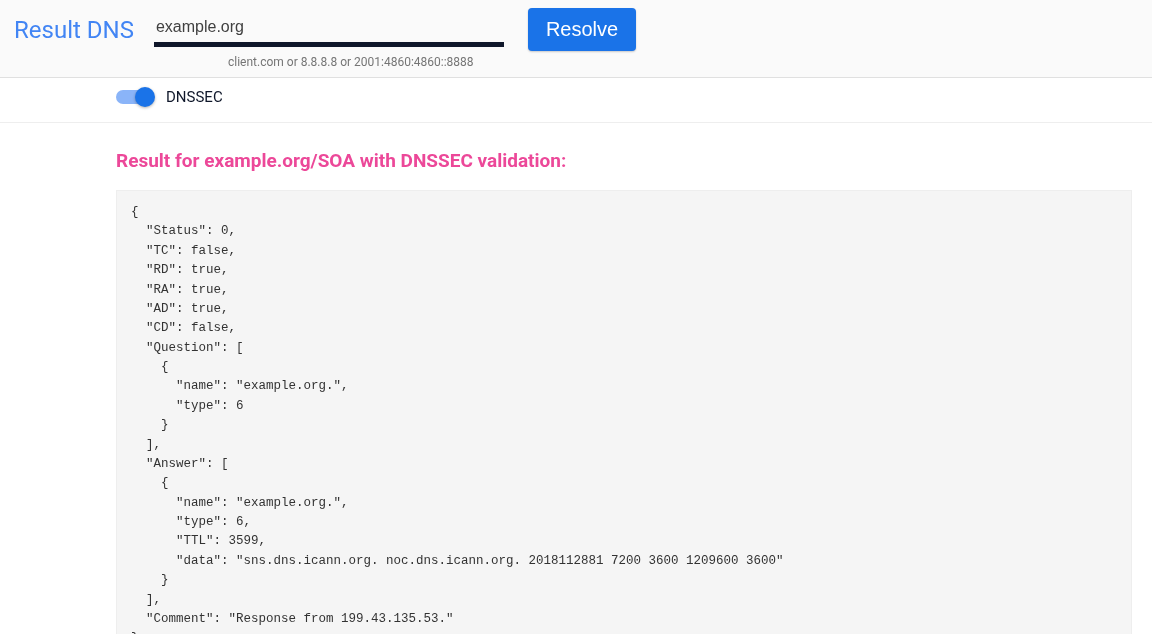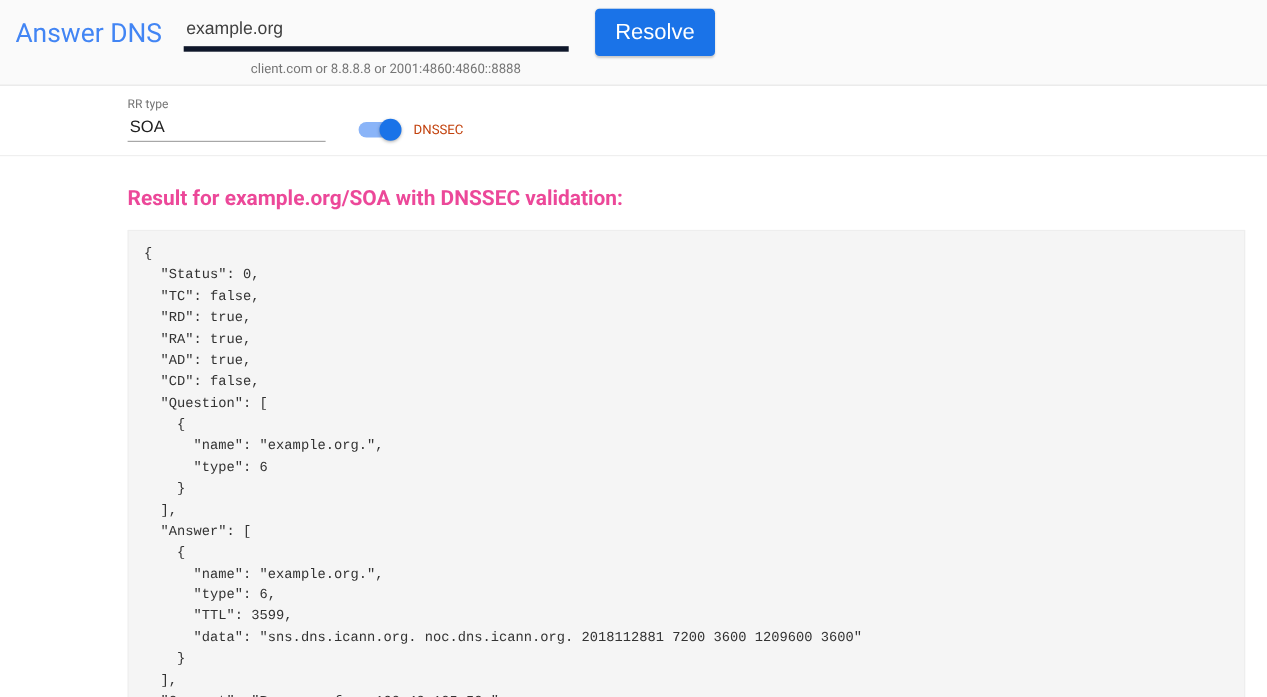--- a/index.html
+++ b/index.html
@@ -115,22 +115,22 @@
     position: absolute;
     top: -3px;
     right: -3px;
     width: 20px;
     height: 20px;
     background: #1a73e8;
     border-radius: 50%;
     box-shadow: 0 1px 3px rgba(0,0,0,0.3);
   }
   .switch-label {
-    font-size: 12px;
-    color: #c2410c;
+    font-size: 15px;
+    color: #0f172a;
   }
   .content {
     margin-left: 116px;
     margin-right: 20px;
     padding-top: 26px;
     max-width: 1020px;
   }
   .result-heading {
     font-size: 19px;
     font-weight: 700;
@@ -147,36 +147,32 @@
     white-space: pre;
     color: #333;
     overflow-x: auto;
   }
 </style>
 </head>
 <body>
 
 <div class="topbar">
   <div class="topbar-row">
-    <span class="public-dns">Answer DNS</span>
+    <span class="public-dns">Result DNS</span>
     <input class="query-input" type="text" value="example.org" style="">
     <button class="resolve-btn">Resolve</button>
   </div>
   <div class="hint-row">
     <div class="hint-spacer"></div>
     <span class="hint">client.com or 8.8.8.8 or 2001:4860:4860::8888</span>
   </div>
 </div>
 
 <div class="params-bar">
   <div class="params-inner">
-    <div class="field-group">
-      <span class="field-label">RR type</span>
-      <input class="under-input" type="text" value="SOA" style="">
-    </div>
     <div class="switch-wrap">
       <div class="switch">
         <div class="switch-knob"></div>
       </div>
       <span class="switch-label">DNSSEC</span>
     </div>
   </div>
 </div>
 
 <div class="content">

